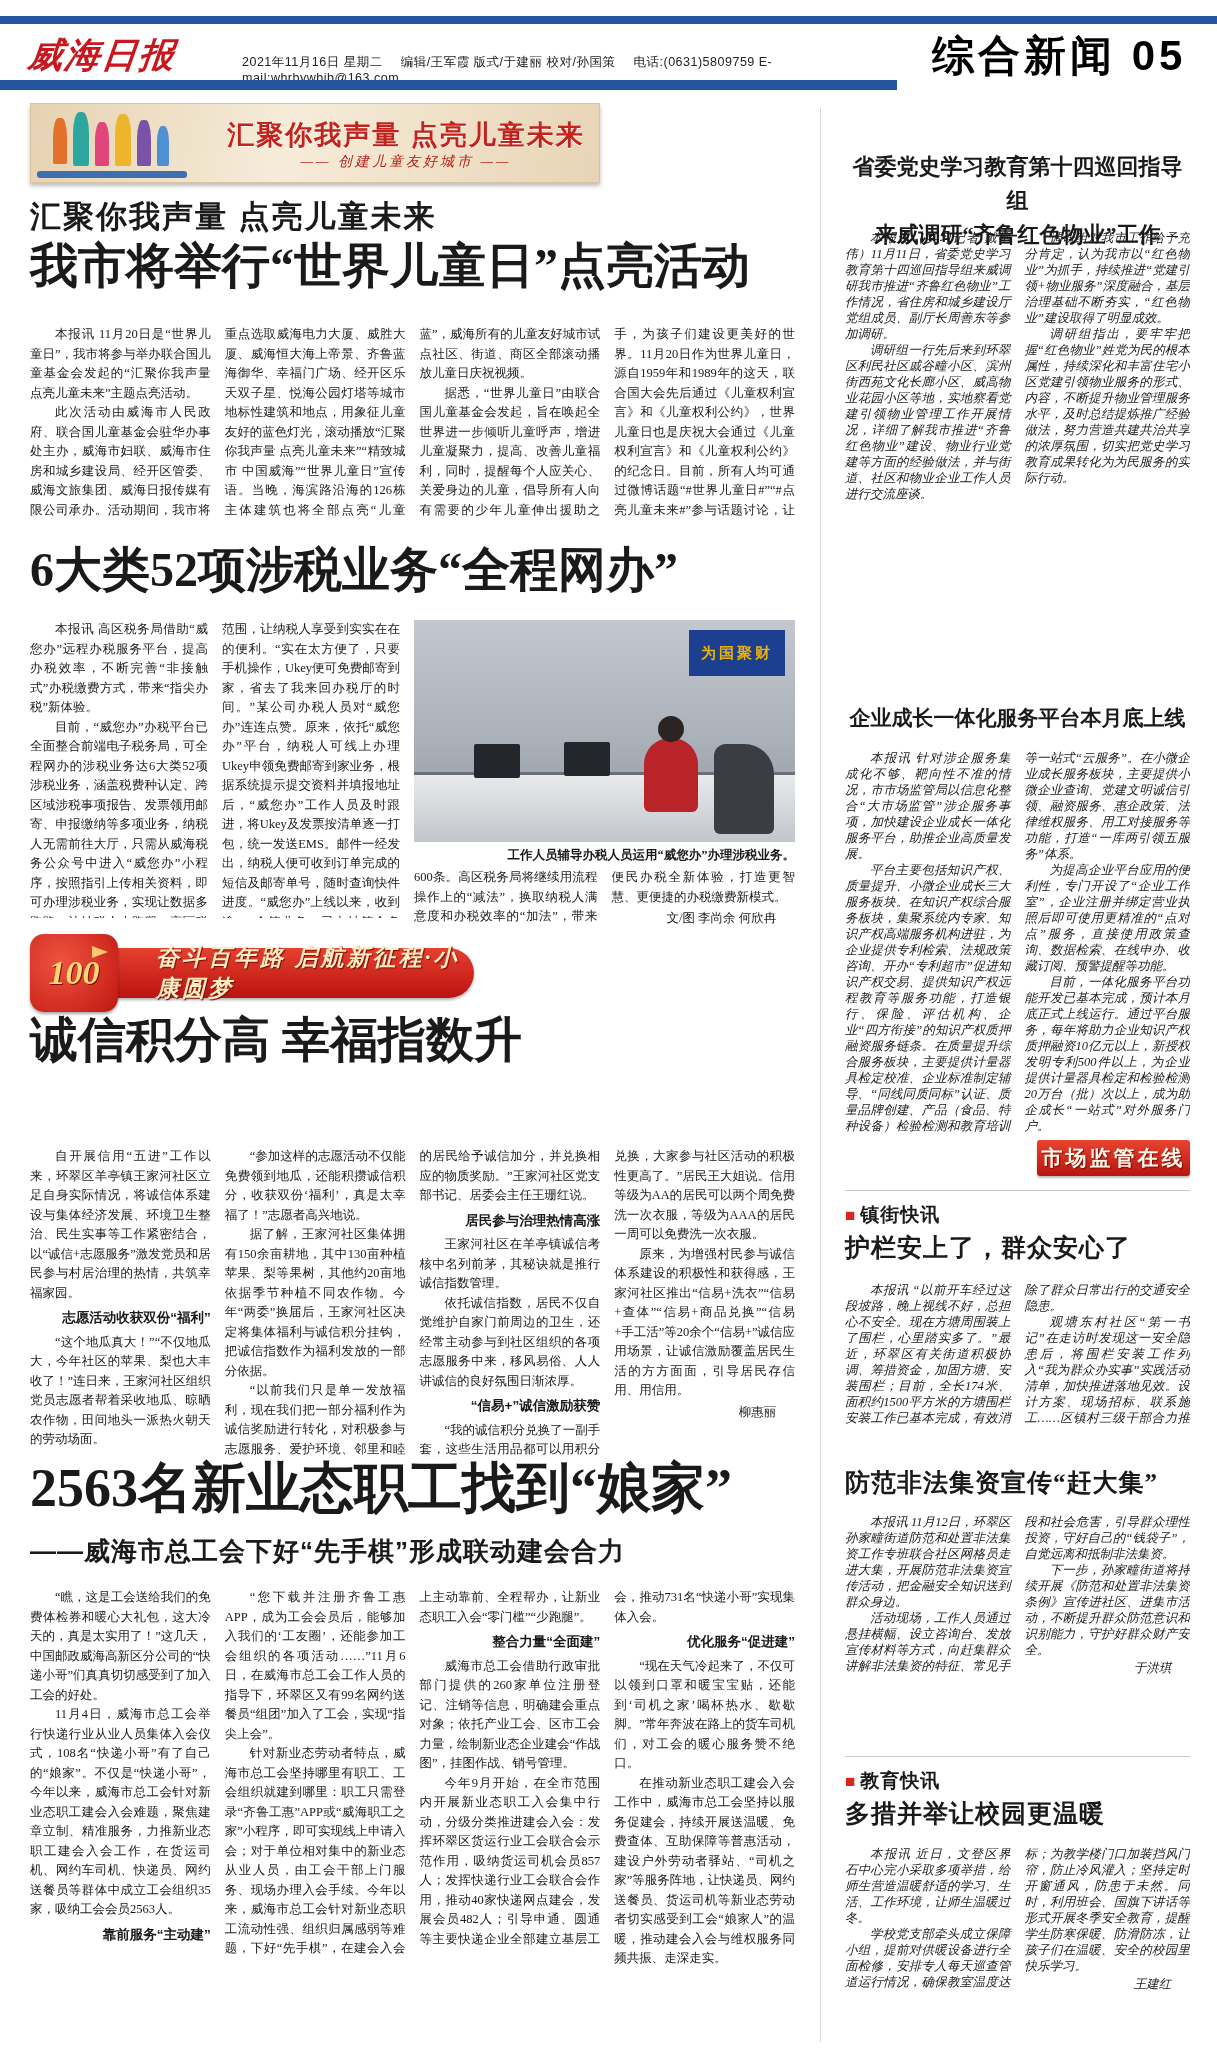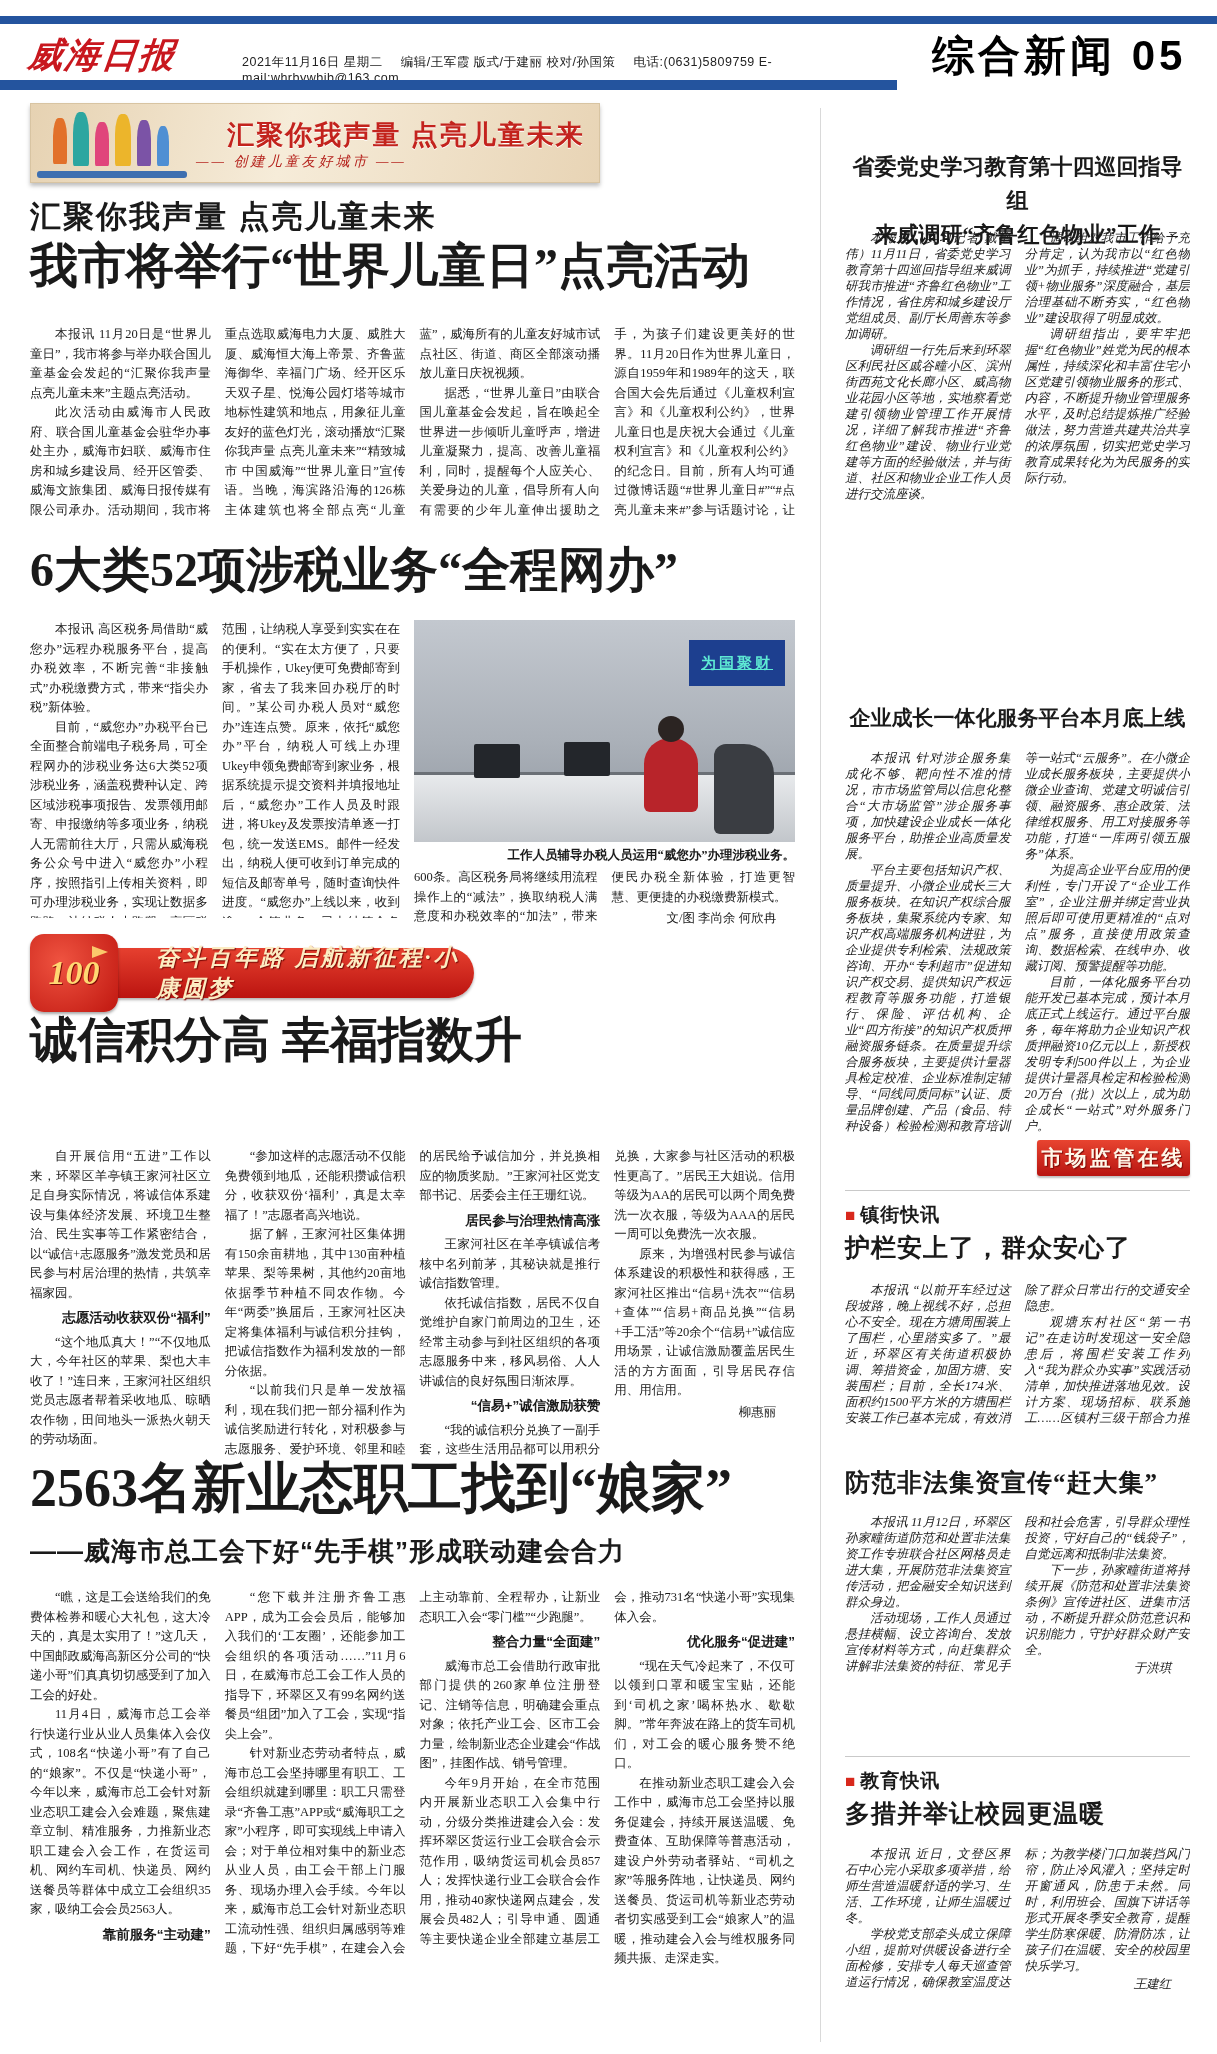--- a/index.html
+++ b/index.html
@@ -19,39 +19,39 @@
   .cols4 { column-count:4; column-gap:14px; text-align:justify; font-size:12.5px; line-height:19.5px; overflow:hidden; }
   .cols2 { column-count:2; column-gap:14px; text-align:justify; font-size:12.5px; line-height:16px; overflow:hidden;font-style:italic; }
   .p { text-indent:2em; }
   .cont { text-indent:0; }
   .colsub { font-weight:bold; text-align:right; font-size:13.5px; margin:5px 0; font-family:"Liberation Sans","DejaVu Sans",sans-serif; text-indent:0; }
   .byl { display:block; text-align:right; padding-right:1.5em; margin-top:2px; }
 
   
   .kidbanner { background:linear-gradient(105deg,#e6d2b2,#f6ecd9 45%,#e8d4b5); border:1px solid #d8c4a2; box-shadow:0 3px 4px rgba(0,0,0,0.25); overflow:hidden; }
   .kidbanner .title { position:absolute; left:165px; top:13px; width:420px; text-align:center; font-size:27px; font-weight:bold; color:#c3231d; letter-spacing:2px; font-family:"Liberation Sans","DejaVu Sans",sans-serif; text-shadow:0 1px 0 #fff; }
-  .kidbanner .sub { position:absolute; left:165px; top:49px; width:420px; text-align:left; font-size:14px; font-style:italic; color:#b5231d; letter-spacing:3px; }
+  .kidbanner .sub { position:absolute; left:165px; top:49px; width:420px; text-align:center; font-size:14px; font-style:italic; color:#b5231d; letter-spacing:3px; }
   .fig { position:absolute; border-radius:40% 40% 8% 8%; }
   .ground { position:absolute; left:6px; bottom:4px; width:150px; height:7px; background:#3e6fb0; border-radius:3px; }
 
   
   .h-xl { font-size:48px; font-weight:bold; letter-spacing:0px; line-height:1.15; white-space:nowrap; }
   .h-union { font-size:54px; font-weight:bold; white-space:nowrap; }
   .kicker { font-size:31px; font-weight:bold; letter-spacing:2px; font-family:"Liberation Sans","DejaVu Sans",sans-serif; }
   .deck { font-size:26px; font-weight:bold; letter-spacing:1px; font-family:"Liberation Sans","DejaVu Sans",sans-serif; }
   .h-r { font-size:22px; font-weight:bold; line-height:34px; text-align:center; }
   .h-r1line { font-size:21px; font-weight:bold; }
   .h-sm { font-size:25px; font-weight:bold; letter-spacing:1px; }
 
   
   .taxflex { display:flex; gap:14px; }
   .taxcol { width:178px; text-align:justify; font-size:12.5px; line-height:19.5px; overflow:hidden; }
   .taxright { width:381px; }
   .photo { position:relative; width:381px; height:222px; background:linear-gradient(180deg,#c3c8cf 0%,#aab0b8 55%,#8e959e 100%); overflow:hidden; }
-  .photo .sign { position:absolute; top:20px; right:10px; width:96px; height:46px; background:#1d3f8f; color:#5eead4; font-size:15px; font-weight:bold; display:flex; align-items:center; justify-content:center; letter-spacing:3px;text-decoration:underline; }
+  .photo .sign { position:absolute; top:10px; right:10px; width:96px; height:46px; background:#1d3f8f; color:#eab308; font-size:15px; font-weight:bold; display:flex; align-items:center; justify-content:center; letter-spacing:3px; }
   .photo .desk { position:absolute; left:0; bottom:0; width:100%; height:70px; background:linear-gradient(180deg,#e8eaec,#c2c6cb); border-top:3px solid #6b7076; }
   .photo .monitor { position:absolute; width:46px; height:34px; background:#23262b; border-radius:2px; }
   .photo .person { position:absolute; width:54px; height:74px; background:#b8242a; border-radius:26px 26px 6px 6px; }
   .photo .head { position:absolute; width:26px; height:26px; background:#2b2422; border-radius:50%; }
   .photo .chair { position:absolute; width:60px; height:90px; background:#3a3d42; border-radius:12px 30px 6px 6px; }
   .caption { font-size:12.5px; text-align:right; margin-top:5px; font-weight:bold; }
   .tailcols { column-count:2; column-gap:14px; text-align:justify; font-size:12.5px; line-height:19.5px; margin-top:4px; }
 
   
   .redband { position:absolute; height:50px; background:linear-gradient(180deg,#e6402f,#bb1410); border-radius:4px 25px 25px 4px; box-shadow:0 2px 3px rgba(0,0,0,0.3); display:flex; align-items:center; }

